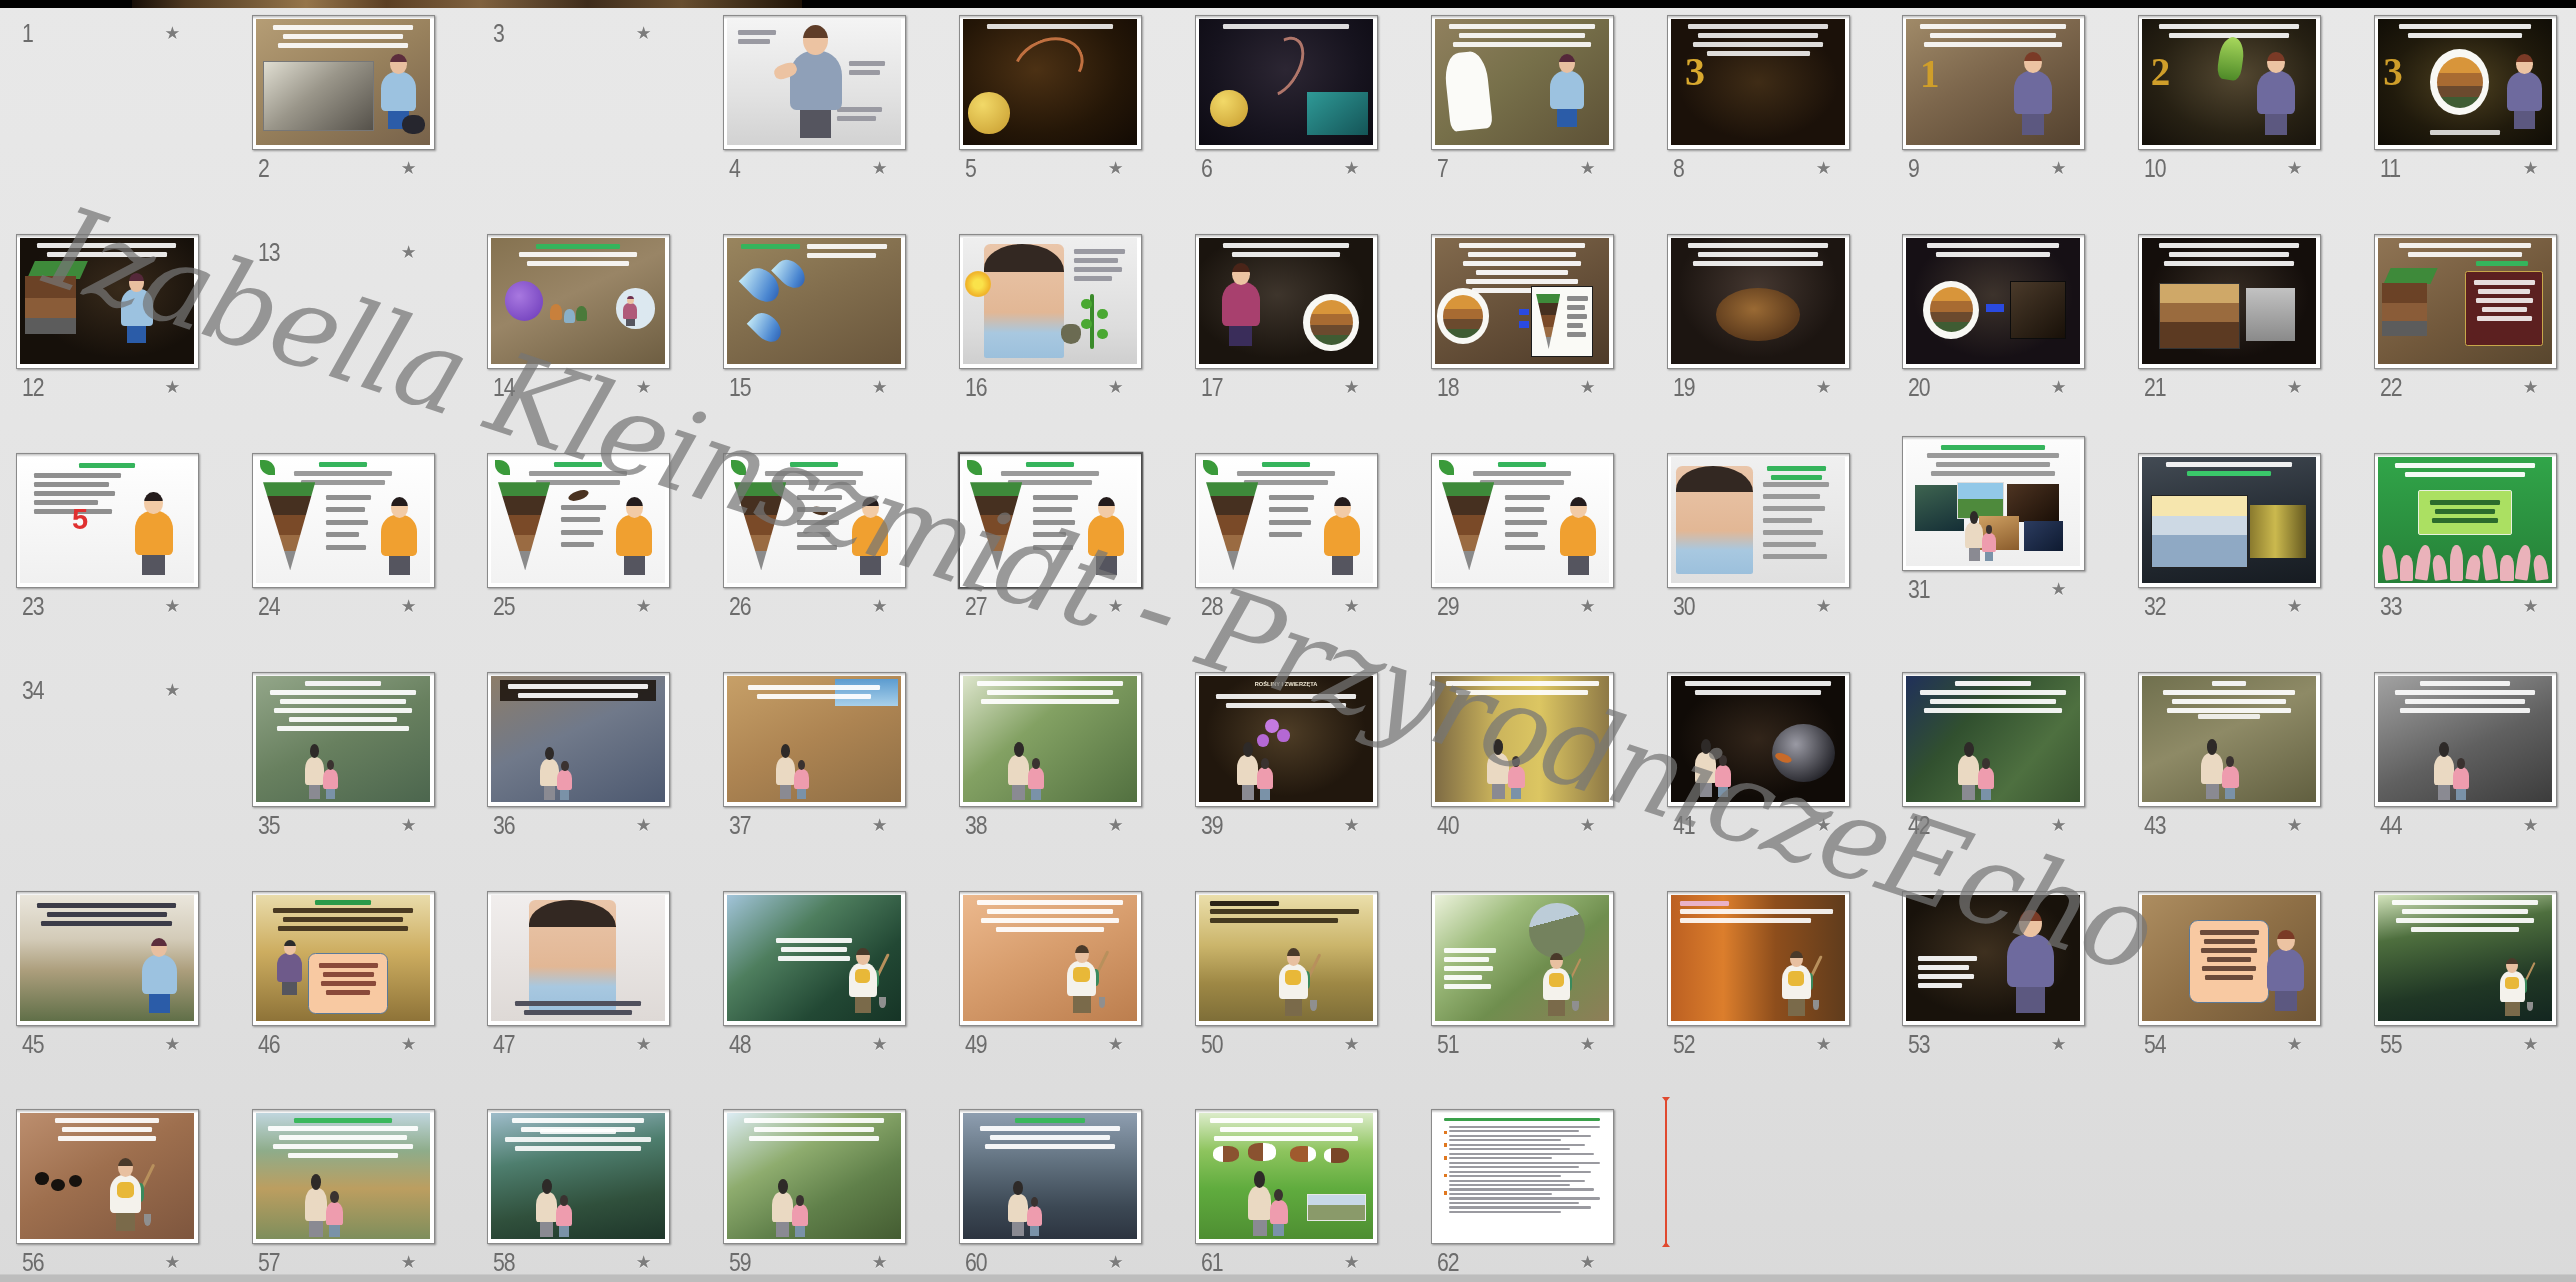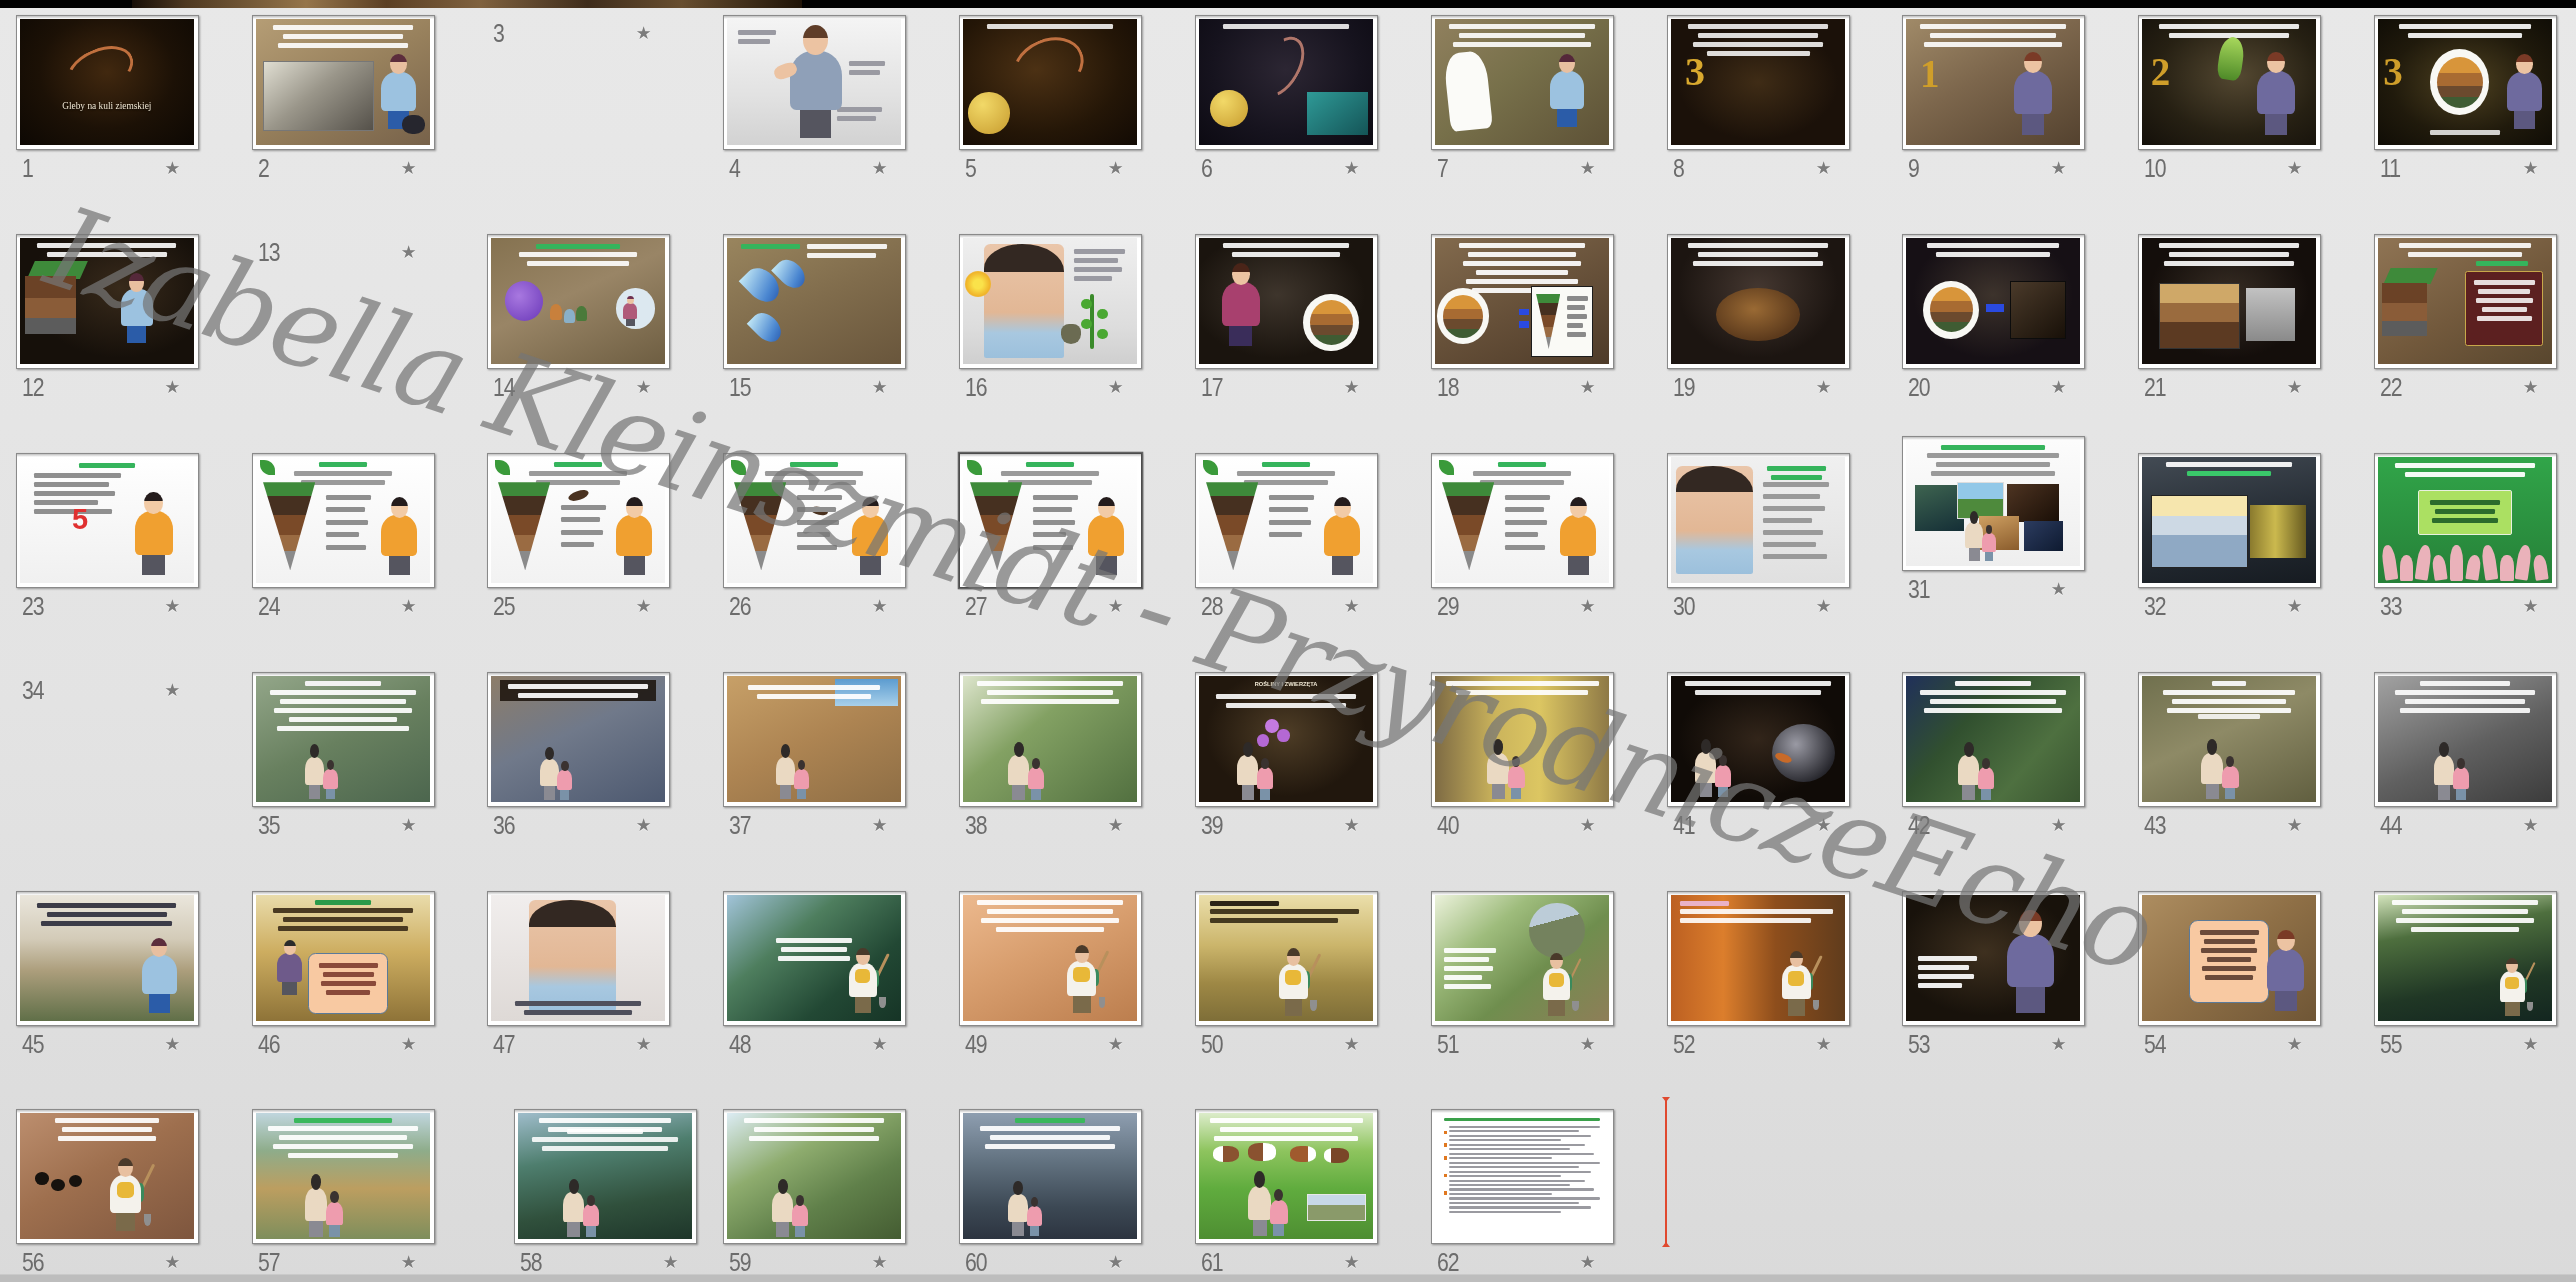--- a/index.html
+++ b/index.html
@@ -35,26 +35,20 @@
 </style>
 </head>
 <body>
 
 <div id="stage">
   <div class="topbar">
     <div class="topbar-fragment"></div>
   </div>
   <div id="grid">
       <div class="cell" style="left: 15.7px; top: 15px;">
-        <div class="thumb">
-          <div class="img" style="background: radial-gradient(at 50% 42%, rgb(65, 40, 15) 0%, rgb(28, 17, 6) 55%, rgb(13, 8, 3) 100%);">
-            <div class="deco" style="left: 26%; top: 24%; width: 40%; height: 34%; border-width: 3.1px; border-style: solid; border-color: rgb(192, 112, 62) rgb(192, 112, 62) transparent transparent; border-image: initial; border-radius: 50%; transform: rotate(-24deg);"></div>
-            <div class="deco" style="left: 0%; top: 66%; width: 100%; font-size: 9.4px; color: rgb(239, 230, 210); line-height: 1; white-space: normal; font-family: &quot;Liberation Serif&quot;, serif; text-align: center; text-shadow: rgba(0, 0, 0, 0.8) 0px 0.6px 1.9px;">Gleby na kuli ziemskiej</div>
-          </div>
-        </div>
         <div class="meta">
           <span class="num">1</span>
           <span class="star">★</span>
         </div>
       </div>
       <div class="cell" style="left: 252px; top: 15px;">
         <div class="thumb">
           <div class="img" style="background: linear-gradient(150deg, rgb(181, 157, 117) 0%, rgb(151, 128, 92) 50%, rgb(119, 98, 74) 100%);">
             <div class="deco" style="left: 10%; top: 5%; width: 80%;">
               <div style="height: 5px; margin-bottom: 4px; border-radius: 1.3px; width: 100%; background: rgba(255, 255, 255, 0.9); margin-left: auto; margin-right: auto;"></div>
@@ -1432,21 +1426,21 @@
                 <div class="deco" style="left: 26%; top: 0px; width: 48%; height: 26%; border-radius: 50%; background: rgb(58, 50, 48);"></div>
               </div>
             </div>
           </div>
         </div>
         <div class="meta">
           <span class="num">57</span>
           <span class="star">★</span>
         </div>
       </div>
-      <div class="cell" style="left: 514px; top: 1109px;">
+      <div class="cell" style="left: 487px; top: 1109px;">
         <div class="thumb">
           <div class="img" style="background: linear-gradient(170deg, rgb(158, 188, 202) 0%, rgb(78, 126, 110) 35%, rgb(48, 80, 60) 70%, rgb(30, 54, 42) 100%);">
             <div class="deco" style="left: 12%; top: 4%; width: 76%;">
               <div style="height: 5px; margin-bottom: 4px; border-radius: 1.3px; width: 100%; background: rgba(255, 255, 255, 0.92); margin-left: auto; margin-right: auto;"></div>
               <div style="height: 5px; margin-bottom: 4px; border-radius: 1.3px; width: 86%; background: rgba(255, 255, 255, 0.92); margin-left: auto; margin-right: auto;"></div>
             </div>
             <div class="deco" style="left: 28%; top: 13%; width: 44%;">
               <div style="height: 5px; margin-bottom: 4px; border-radius: 1.3px; width: 100%; background: rgba(255, 255, 255, 0.88); margin-left: auto; margin-right: auto;"></div>
             </div>
             <div class="deco" style="left: 8%; top: 19%; width: 84%;">

